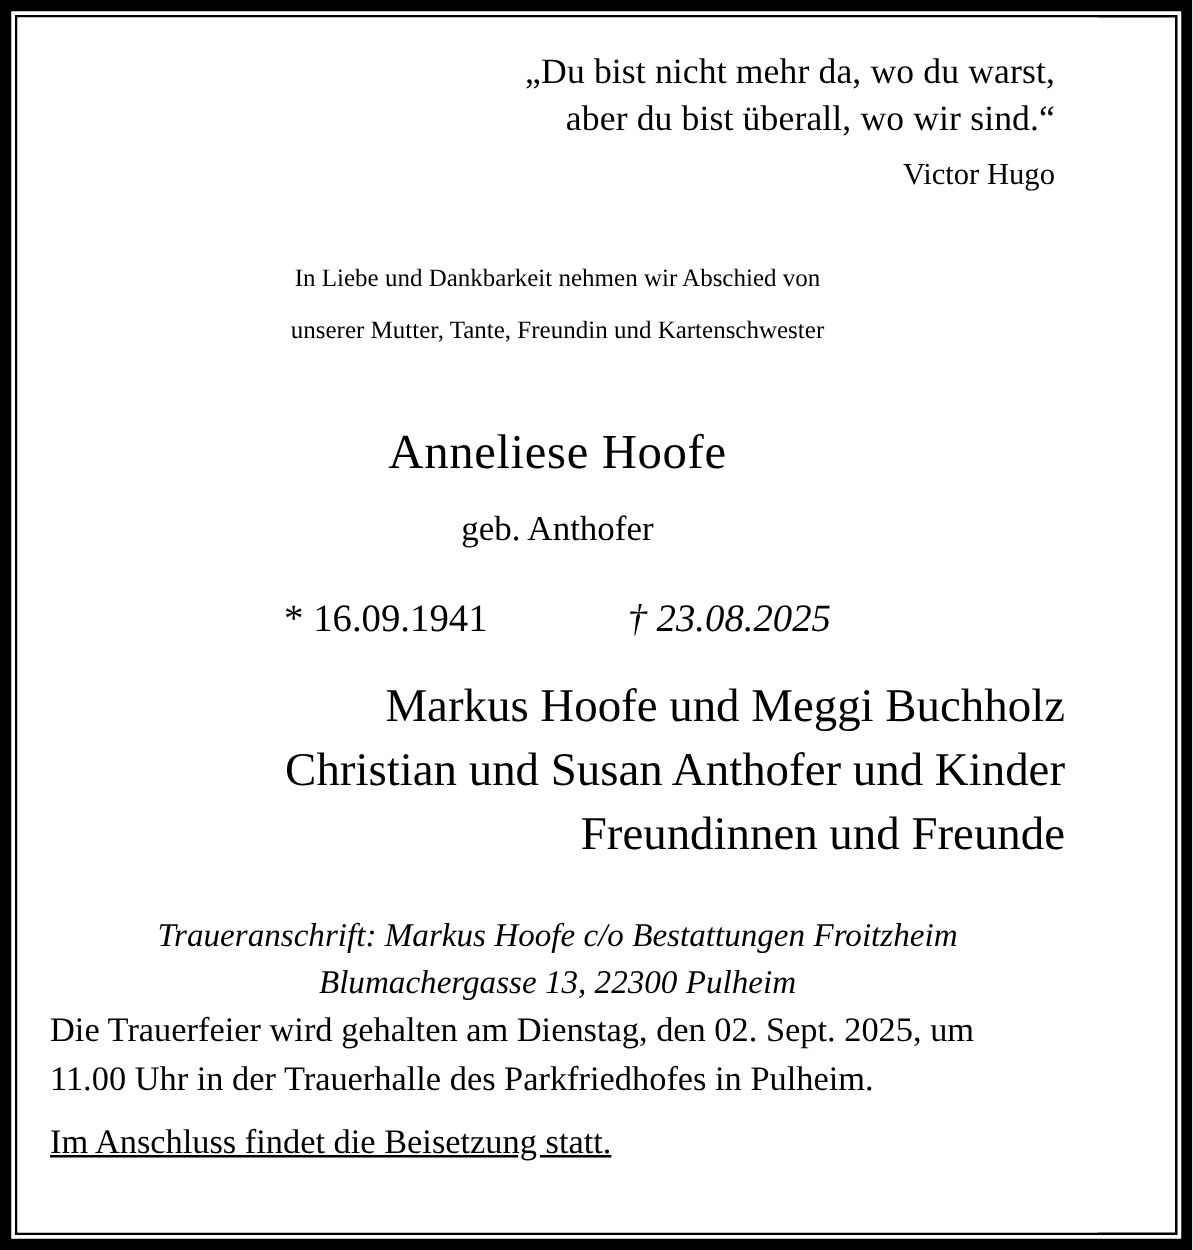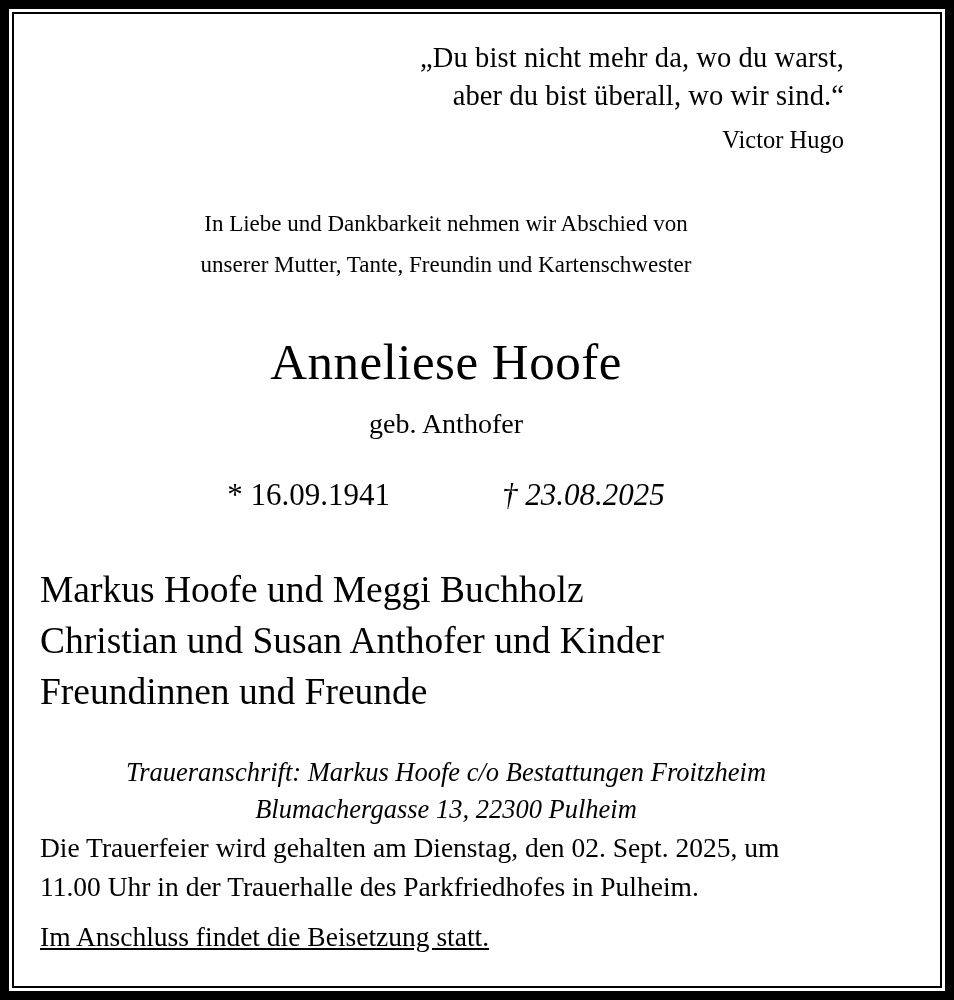--- a/index.html
+++ b/index.html
@@ -72,32 +72,32 @@
     line-height: 36px;
     margin-top: 7px;
   }
 
   
   .intro-block {
     text-align: center;
     margin-top: 45px;
   }
   .intro-line {
-    font-size: 23px;
+    font-size: 20px;
     line-height: 41px;
     white-space: pre;
   }
 
   
   .name-block {
     text-align: center;
     margin-top: 43px;
   }
   .deceased-name {
-    font-size: 51px;
+    font-size: 39px;
     line-height: 68px;
     letter-spacing: 0.5px;
     white-space: pre;
   }
   .maiden-name {
     font-size: 28px;
     line-height: 40px;
     margin-top: 8px;
     white-space: pre;
   }
@@ -110,22 +110,22 @@
     align-items: baseline;
     font-size: 31px;
     line-height: 42px;
   }
   .date-birth { white-space: pre; }
   .date-death { white-space: pre; font-style: italic; }
   .dates-gap { display: inline-block; width: 112px; }
 
   
   .survivors-block {
-    text-align: left;
-    margin-top: 48px;
+    text-align: right;
+    margin-top: 24px;
   }
   .survivor-line {
     font-size: 37.5px;
     line-height: 51px;
     white-space: pre;
   }
 
   
   .address-block {
     text-align: center;

